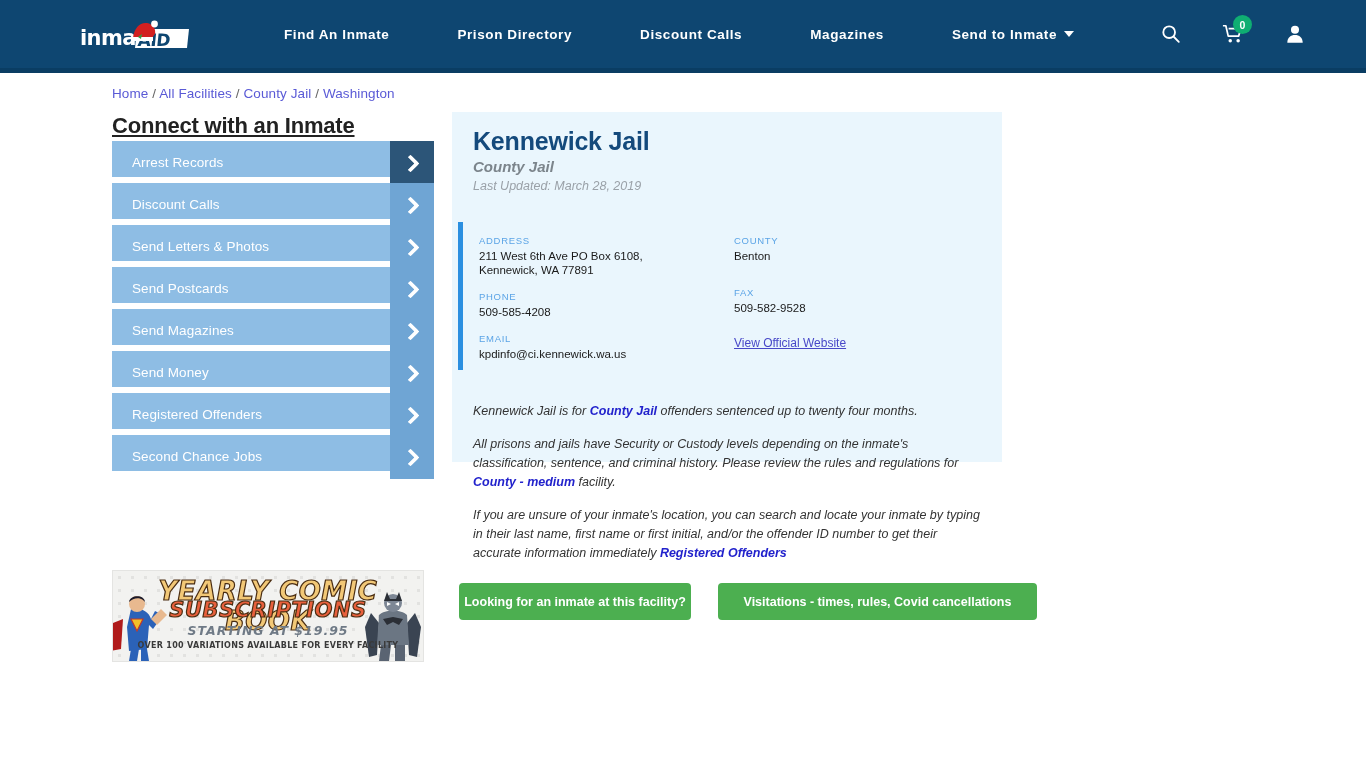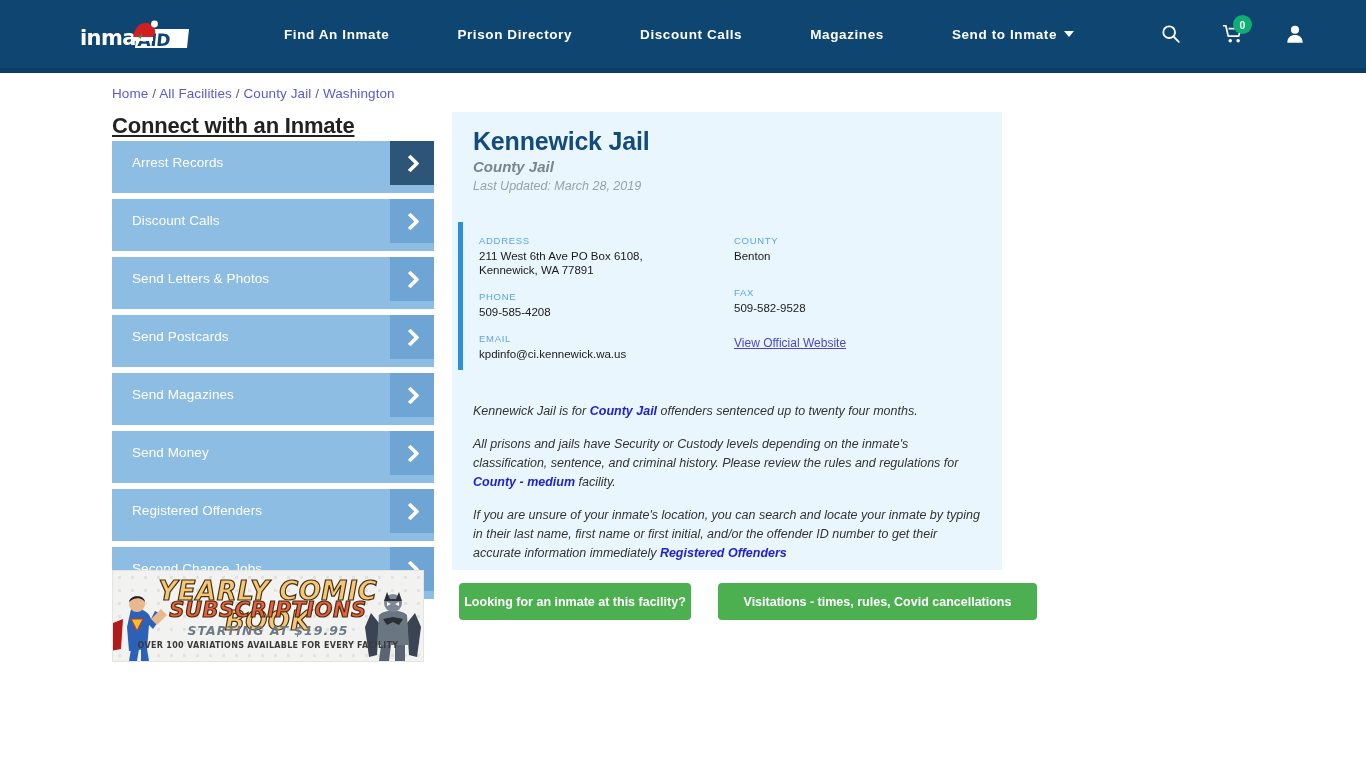--- a/index.html
+++ b/index.html
@@ -103,21 +103,21 @@
     font-size: 22px; font-weight: bold; color: #222222;
     text-decoration: underline;
     letter-spacing: -0.2px;
   }
   .side-list {
     position: absolute; left: 112px; top: 141px;
     width: 322px;
   }
   .side-btn {
     position: relative;
-    height: 52px; width: 322px;
+    height: 36px; width: 322px;
     margin-bottom: 6px;
     background: #8ebde4;
     cursor: pointer;
   }
   .side-btn-label {
     position: absolute; left: 20px; top: 0;
     line-height: 44px;
     color: #ffffff; font-size: 13.5px;
     letter-spacing: 0.1px;
   }
@@ -190,21 +190,21 @@
     width: 68px; height: 72px;
   }
   .ad-hero-r {
     position: absolute; right: 0px; bottom: 0;
     width: 60px; height: 74px;
   }
 
   
   .card {
     position: absolute; left: 452px; top: 112px;
-    width: 550px; height: 458px;
+    width: 550px; height: 350px;
     background: #eaf6fd;
   }
   .card-title {
     position: absolute; left: 21px; top: 15px;
     font-size: 25px; font-weight: bold; color: #144a7c;
     letter-spacing: -0.2px;
   }
   .card-sub {
     position: absolute; left: 21px; top: 46px;
     font-size: 15px; font-weight: bold; font-style: italic; color: #7c858c;

